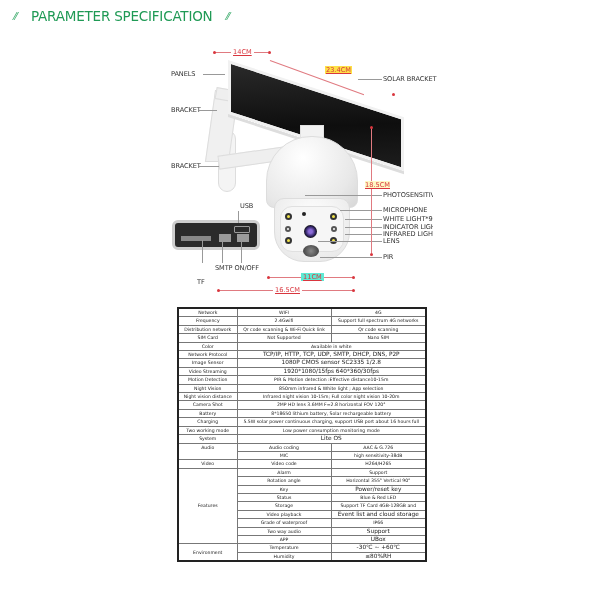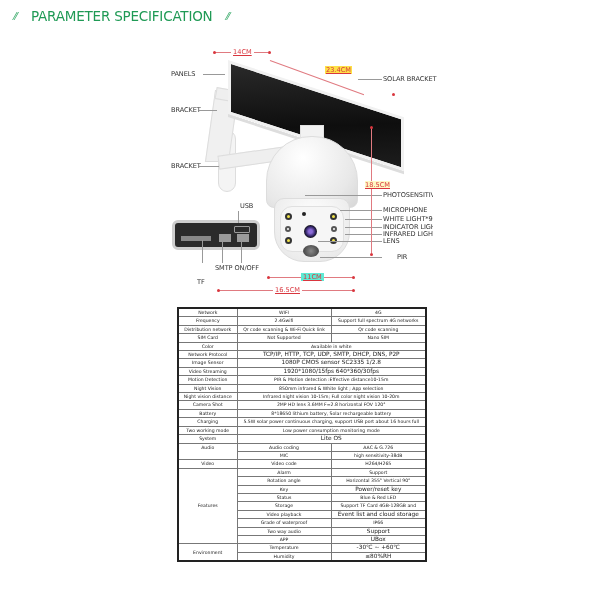--- a/index.html
+++ b/index.html
@@ -94,21 +94,21 @@
   <div class="lbl" style="left:383px;top:206px">MICROPHONE</div>
   <div class="line" style="left:340px;top:210px;width:42px"></div>
   <div class="lbl" style="left:383px;top:215px;width:50px;overflow:hidden">WHITE LIGHT*9</div>
   <div class="line" style="left:345px;top:219px;width:37px"></div>
   <div class="lbl" style="left:383px;top:223px;width:50px;overflow:hidden">INDICATOR LIGHT</div>
   <div class="line" style="left:345px;top:227px;width:37px"></div>
   <div class="lbl" style="left:383px;top:230px;width:50px;overflow:hidden">INFRARED LIGHT</div>
   <div class="line" style="left:345px;top:234px;width:37px"></div>
   <div class="lbl" style="left:383px;top:237px">LENS</div>
   <div class="line" style="left:318px;top:241px;width:64px"></div>
-  <div class="lbl" style="left:397px;top:253px">PIR</div>
+  <div class="lbl" style="left:383px;top:253px">PIR</div>
   <div class="line" style="left:320px;top:257px;width:62px"></div>
 
   <div class="rline" style="left:215px;top:52px;width:16px"></div>
   <div class="dim" style="left:233px;top:48px">14CM</div>
   <div class="rline" style="left:254px;top:52px;width:14px"></div>
   <div class="dot" style="left:213px;top:51px"></div>
   <div class="dot" style="left:268px;top:51px"></div>
   <div class="rline" style="left:270px;top:60px;width:100px;transform:rotate(20deg);transform-origin:left"></div>
   <div class="dim" style="left:325px;top:66px;background:#fde047;padding:0 1px">23.4CM</div>
   <div class="dot" style="left:392px;top:93px"></div>

